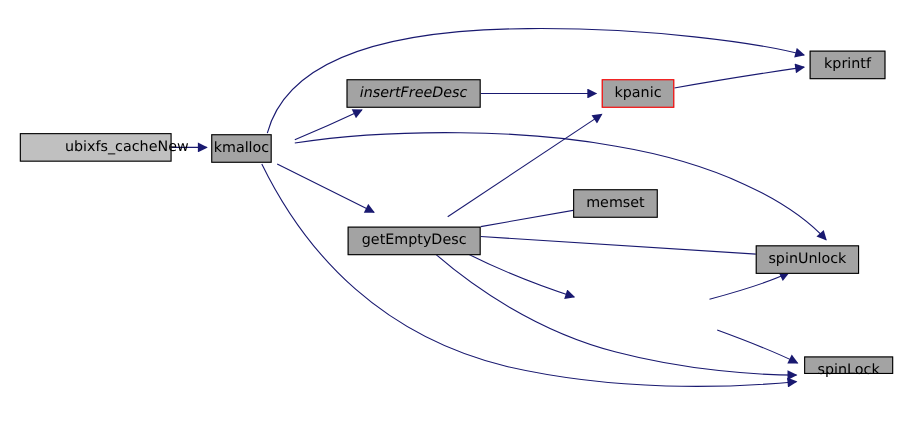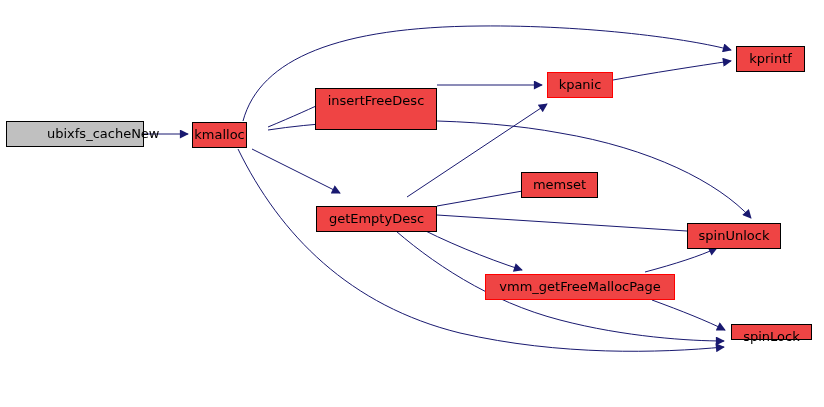--- a/index.html
+++ b/index.html
@@ -8,21 +8,21 @@
     width:824px;height:407px;
     background:#ffffff;
     font-family:"DejaVu Sans","Liberation Sans",sans-serif;
     overflow:hidden;
   }
   #edges{position:absolute;left:0;top:0;width:824px;height:407px;}
   .node{
     position:absolute;
     box-sizing:border-box;
     border:1px solid #000000;
-    background:#ef4444;
+    background:#a3a3a3;
     color:#000000;
     font-size:13px;
     line-height:24px;
     text-align:center;
     white-space:nowrap;
     cursor:pointer;
   }
   .node.red{border-color:#ff0000;}
   .node.current{background:#c0c0c0;cursor:default;}
   .edge{stroke:#191970;stroke-width:1;fill:none;}
@@ -49,33 +49,32 @@
     <path class="edge" d="M613,80 C652,73 697,66 731,61" marker-end="url(#arrow)"></path>
     <path class="edge" d="M407,197 L547,104" marker-end="url(#arrow)"></path>
     <path class="edge" d="M437,206 L534,189" marker-end="url(#arrow)"></path>
     <path class="edge" d="M437,215 L718,233" marker-end="url(#arrow)"></path>
     <path class="edge" d="M412,224 C444,241 485,258 522,270" marker-end="url(#arrow)"></path>
     <path class="edge" d="M388,224 C430,262 490,302 560,320 C625,337 690,341 724,341" marker-end="url(#arrow)"></path>
     <path class="edge" d="M645,272 C675,264 700,256 717,248" marker-end="url(#arrow)"></path>
     <path class="edge" d="M652,300 C682,311 707,321 725,330" marker-end="url(#arrow)"></path>
   </svg>
 
-  <div class="node current" style="left:6px;top:121px;width:138px;height:26px;padding-left:40px;">ubixfs_cacheNew</div>
+  <div class="node current" style="left:18px;top:121px;width:138px;height:26px;padding-left:40px;">ubixfs_cacheNew</div>
 
   <div class="node" style="left:192px;top:122px;width:55px;height:26px;">kmalloc</div>
 
-  <div class="node" style="left:315px;top:88px;width:122px;height:42px;">insertFreeDesc</div>
+  <div class="node" style="left:315px;top:72px;width:122px;height:26px;font-style:italic;">insertFreeDesc</div>
 
   <div class="node red" style="left:547px;top:72px;width:66px;height:26px;">kpanic</div>
 
   <div class="node" style="left:736px;top:46px;width:69px;height:26px;">kprintf</div>
 
   <div class="node" style="left:521px;top:172px;width:77px;height:26px;">memset</div>
 
   <div class="node" style="left:316px;top:206px;width:121px;height:26px;">getEmptyDesc</div>
 
   <div class="node" style="left:687px;top:223px;width:94px;height:26px;">spinUnlock</div>
 
-  <div class="node red" style="left:485px;top:274px;width:190px;height:26px;">vmm_getFreeMallocPage</div>
 
   <div class="node" style="left:731px;top:324px;width:81px;height:16px;text-align:center;">spinLock</div>
 
 </div>
 
 </body></html>

